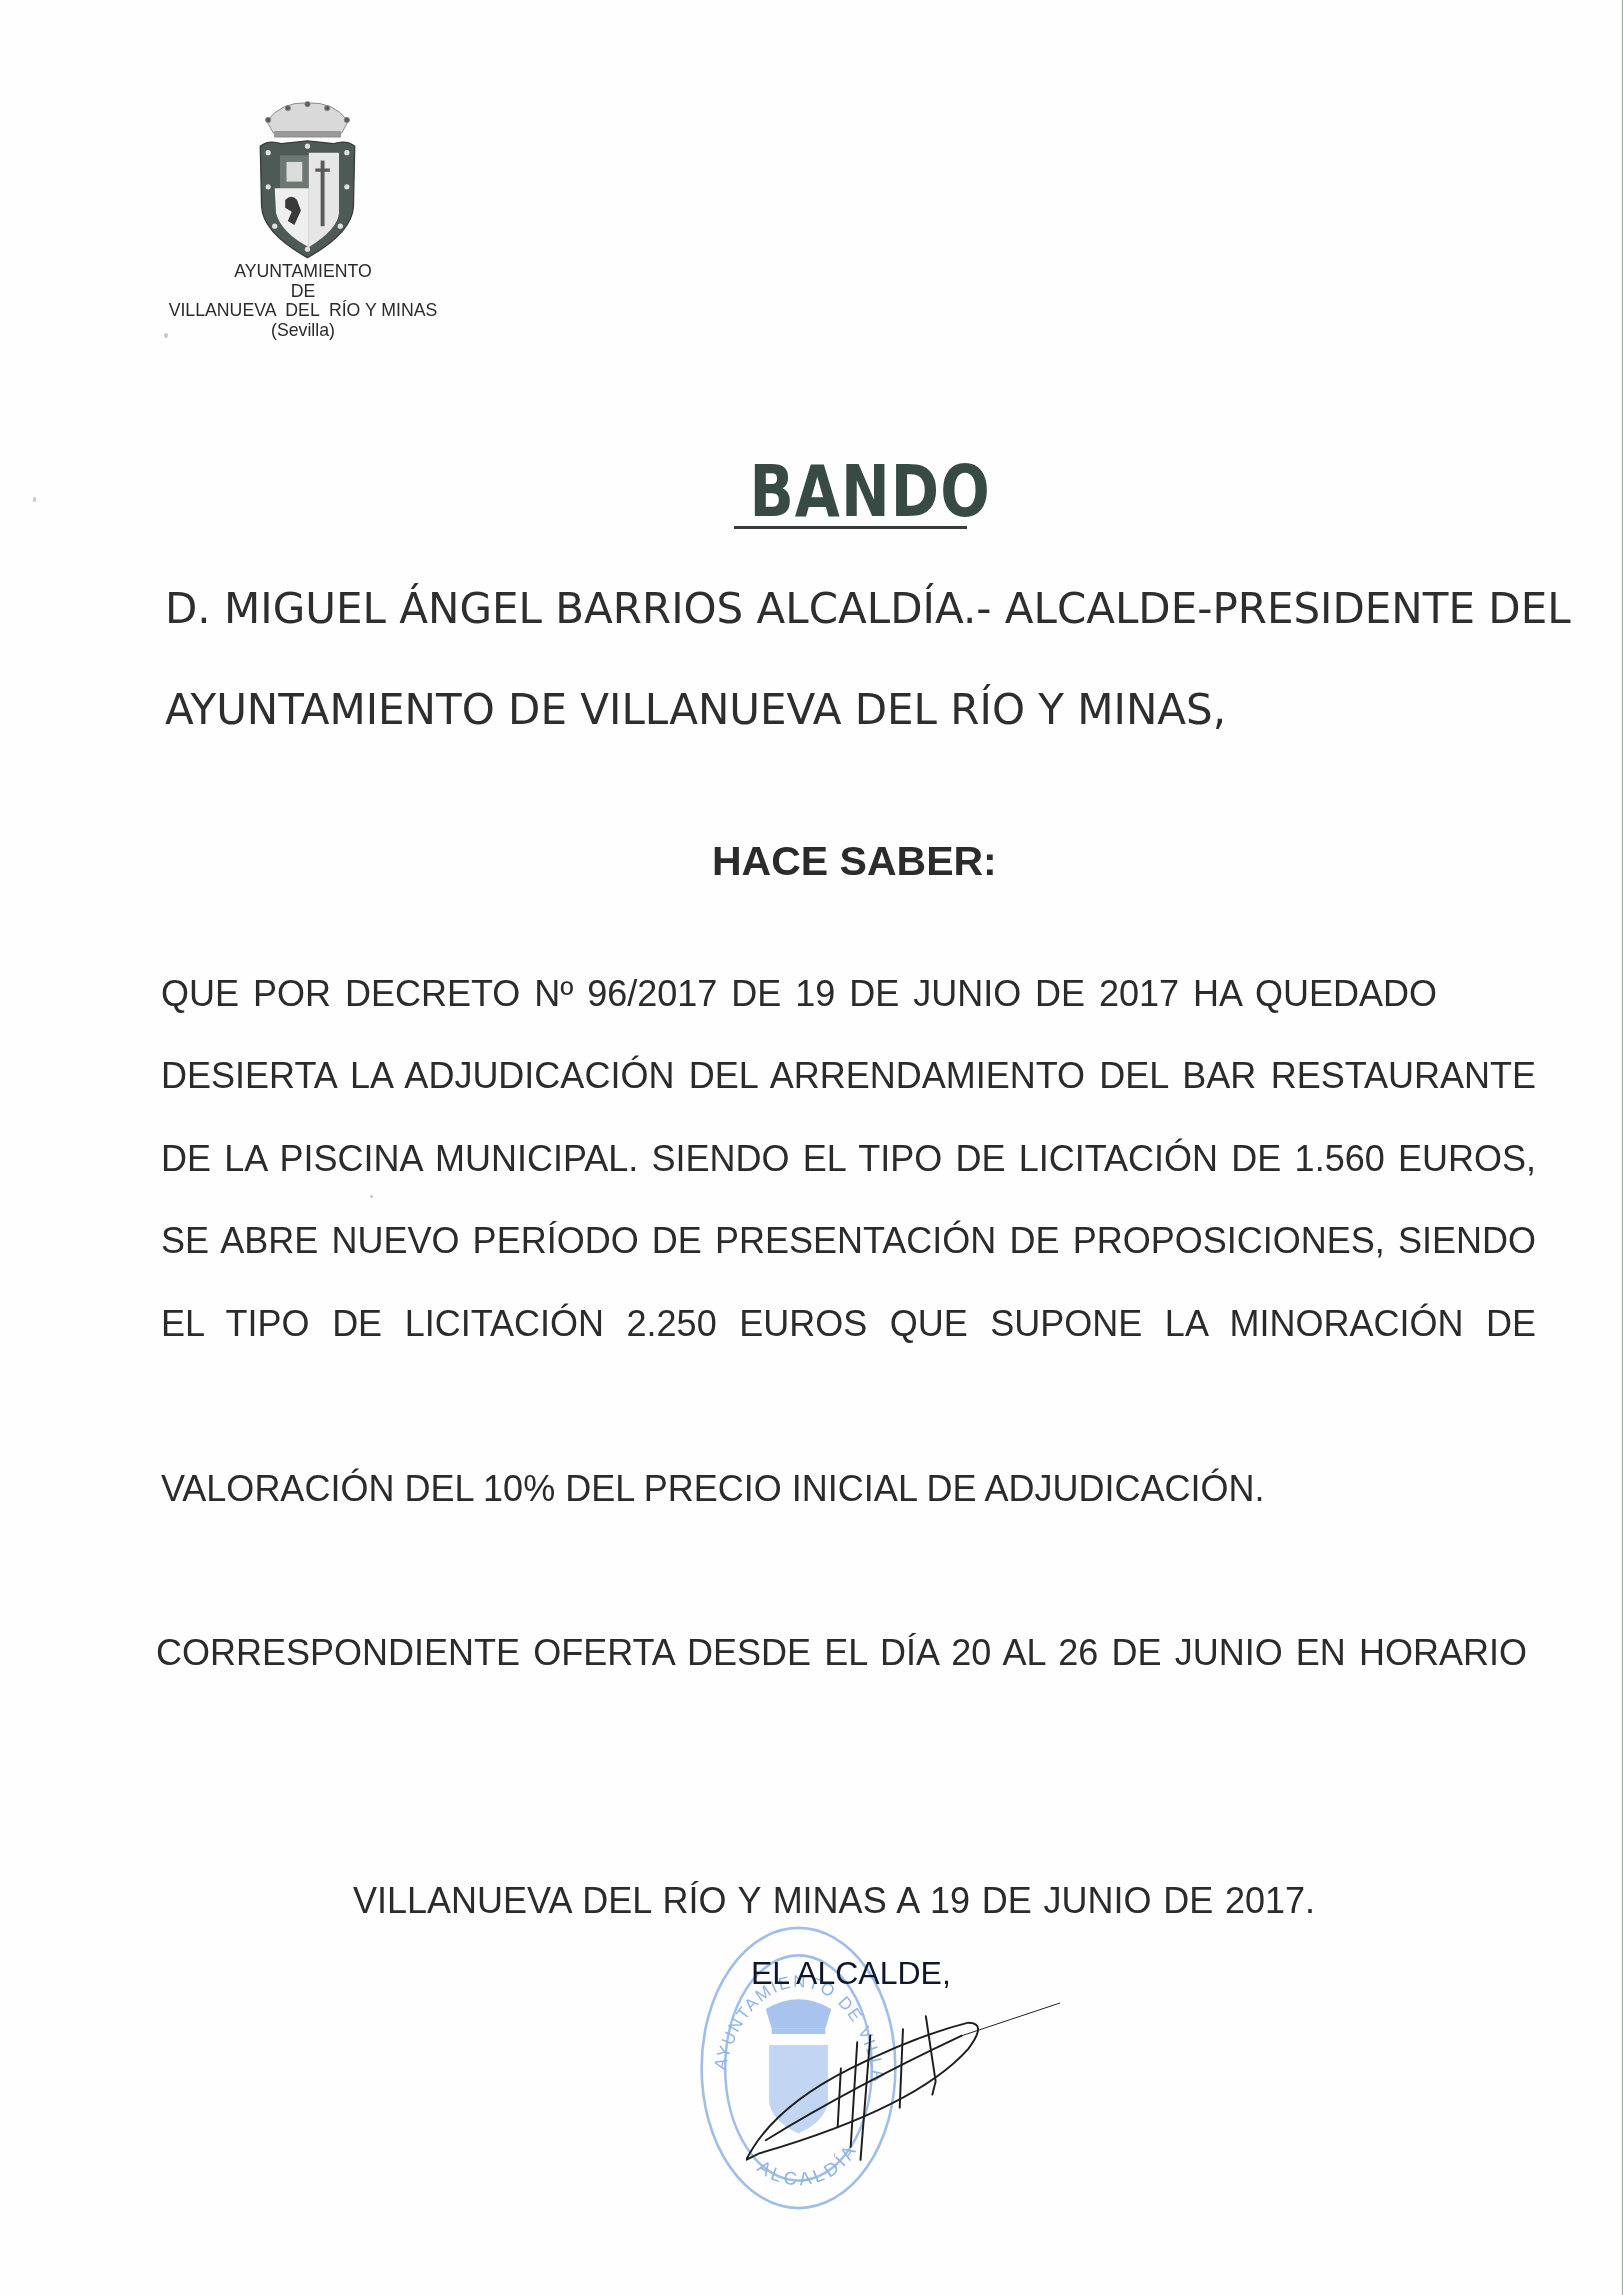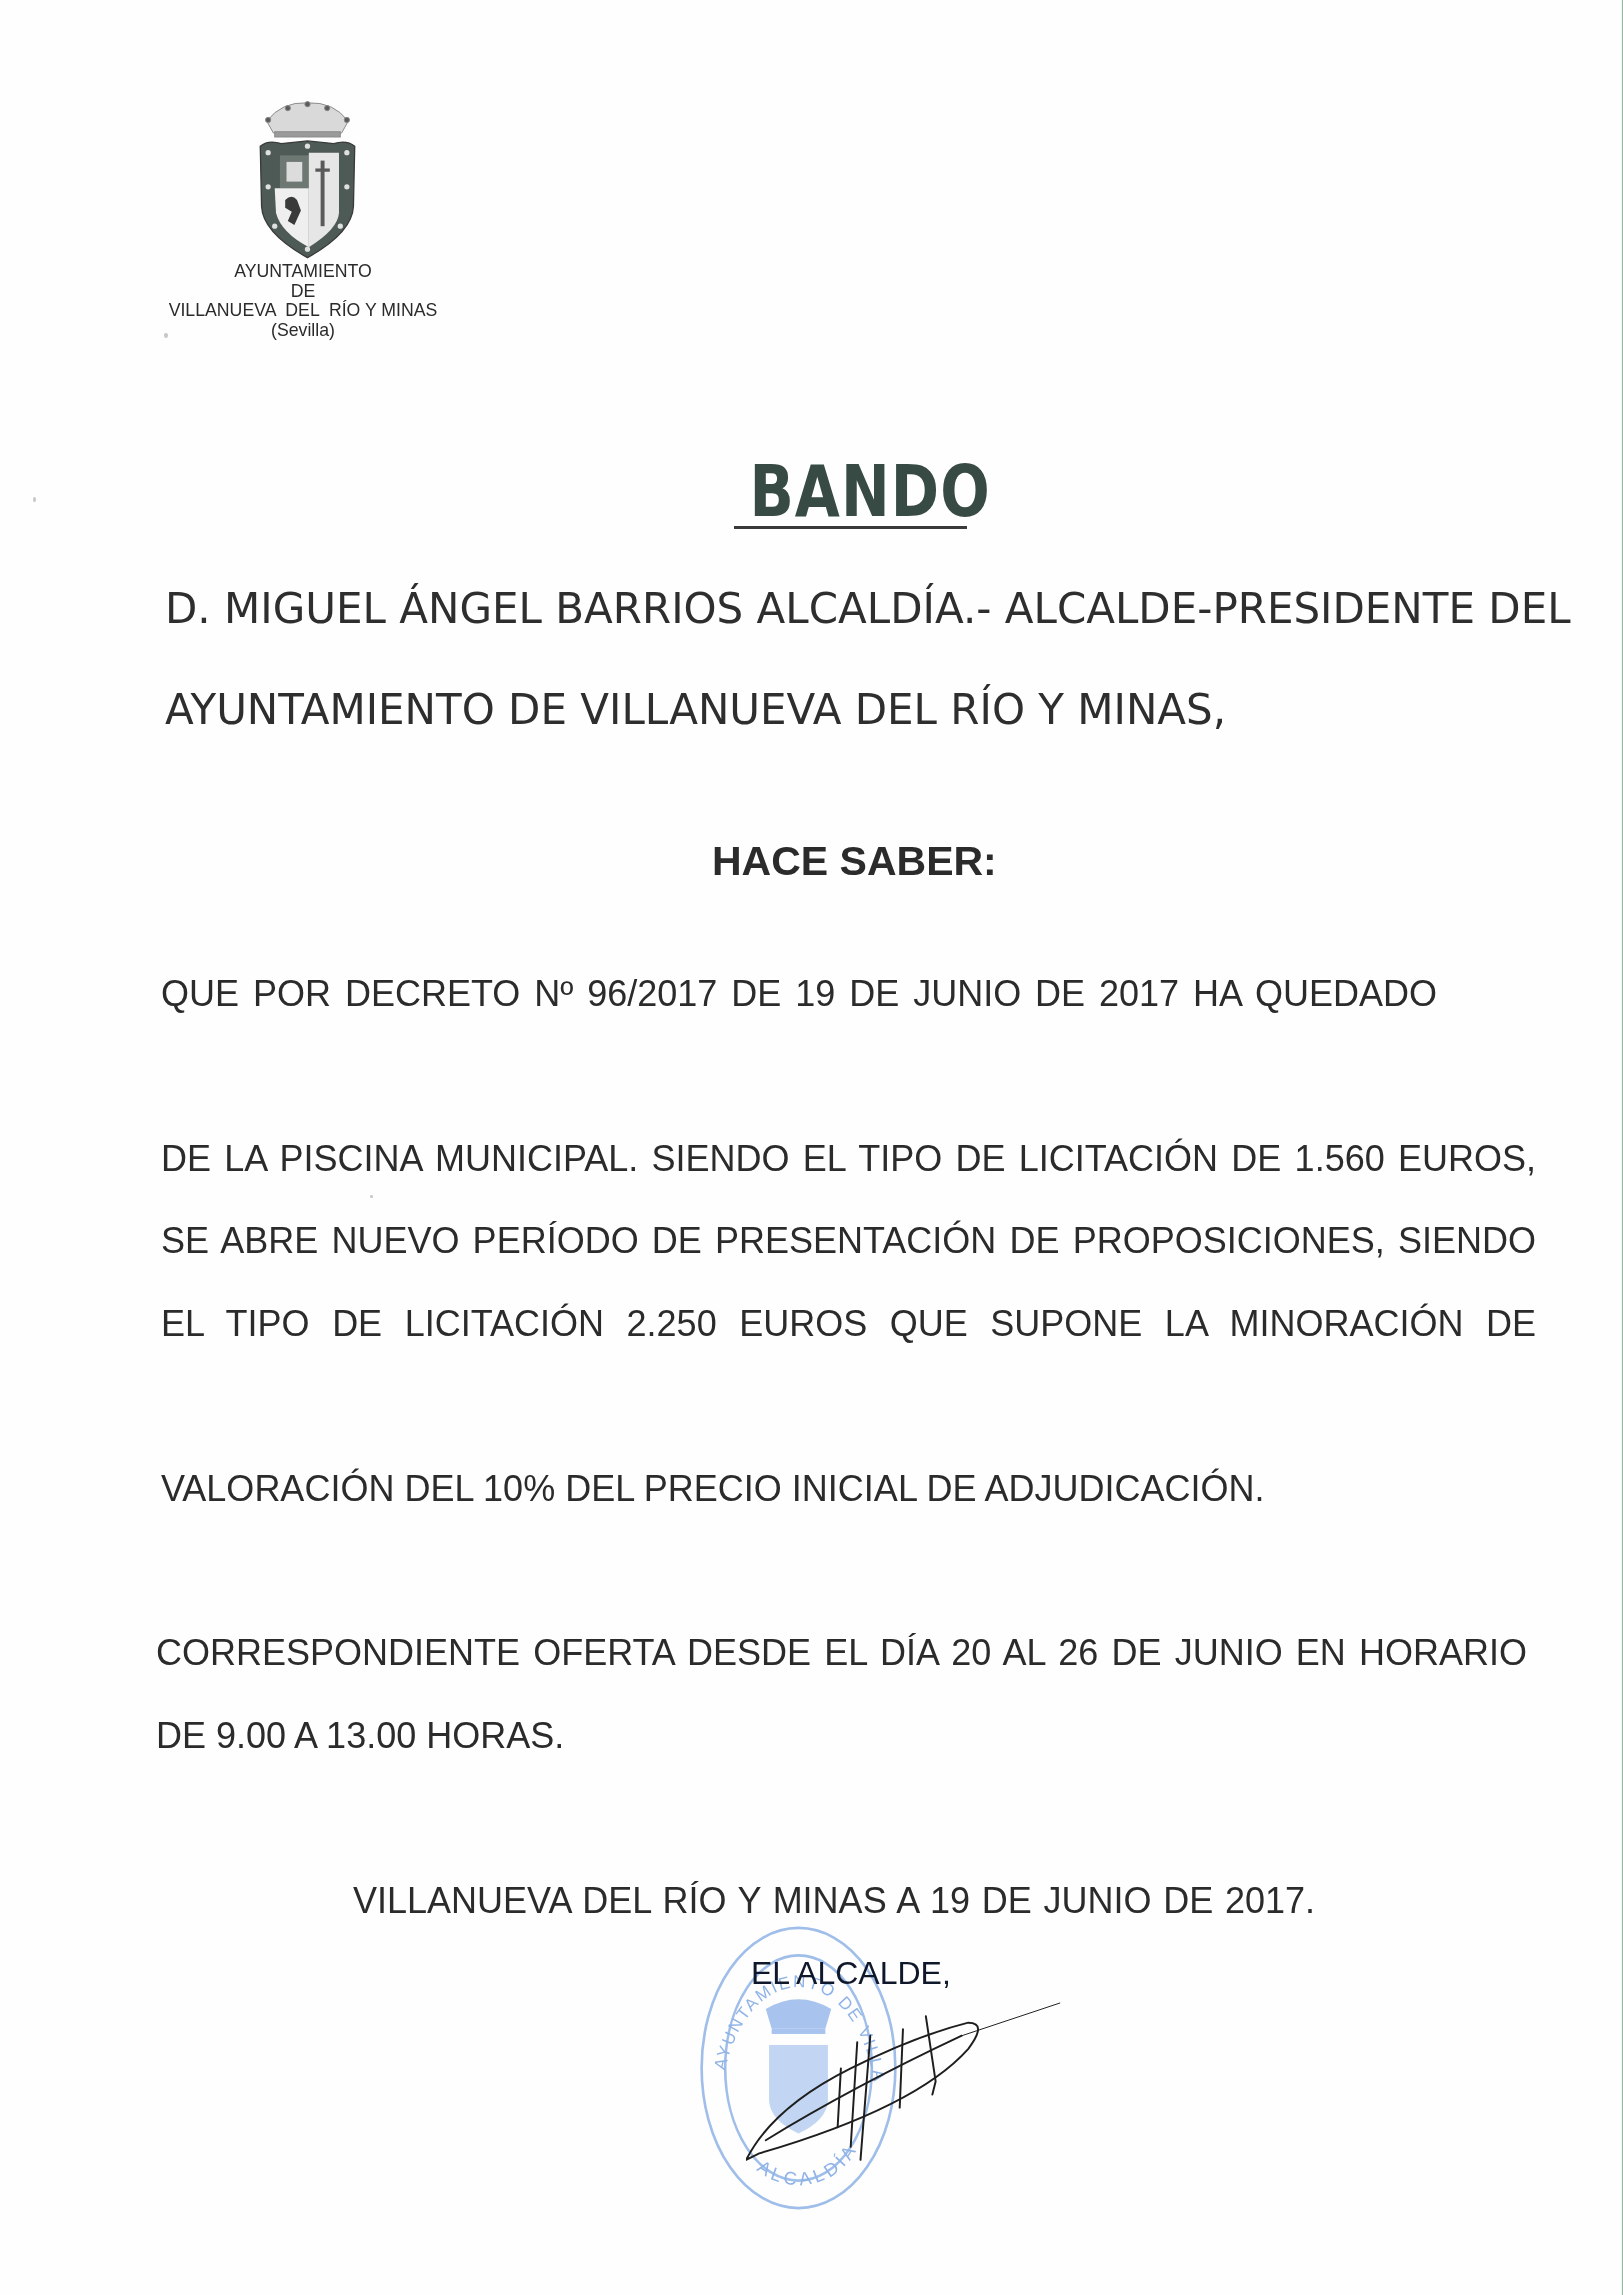--- a/index.html
+++ b/index.html
@@ -98,27 +98,27 @@
 
   <div class="title">BANDO</div>
   <div class="title-underline"></div>
 
   <div class="heading-line justify" style="top:586px;">D. MIGUEL ÁNGEL BARRIOS ALCALDÍA.- ALCALDE-PRESIDENTE DEL</div>
   <div class="heading-line" style="top:687px; width:982px;">AYUNTAMIENTO DE VILLANUEVA DEL RÍO Y MINAS,</div>
 
   <div class="hace-saber">HACE SABER:</div>
 
   <div class="body-line justify" style="top:973px; width:1276px;">QUE POR DECRETO Nº 96/2017 DE 19 DE JUNIO  DE  2017  HA  QUEDADO</div>
+  <div class="body-line justify" style="top:1055px;">DESIERTA LA ADJUDICACIÓN DEL ARRENDAMIENTO DEL BAR RESTAURANTE</div>
   <div class="body-line justify" style="top:1138px;">DE LA PISCINA MUNICIPAL. SIENDO EL TIPO DE LICITACIÓN DE 1.560 EUROS,</div>
   <div class="body-line justify" style="top:1220px;">SE ABRE NUEVO PERÍODO DE PRESENTACIÓN DE PROPOSICIONES, SIENDO</div>
   <div class="body-line justify" style="top:1303px;">EL TIPO DE LICITACIÓN  2.250 EUROS QUE SUPONE  LA MINORACIÓN DE</div>
   <div class="body-line nj" style="top:1468px;">VALORACIÓN DEL 10% DEL PRECIO INICIAL DE ADJUDICACIÓN.</div>
 
   <div class="body-line justify" style="top:1632px; left:156px; width:1371px;">CORRESPONDIENTE OFERTA DESDE EL DÍA 20 AL 26 DE JUNIO EN HORARIO</div>
-  <div class="body-line nj" style="top:1715px; left:156px;">DE 9.00 A 13.00 HORAS.</div>
 
   <div class="date-line">VILLANUEVA DEL RÍO Y MINAS A 19 DE JUNIO DE 2017.</div>
 
   <svg class="stamp" viewBox="0 0 310 440">
     <g fill="none" stroke="#8fb3e6" stroke-width="4" opacity="0.85">
       <ellipse cx="155" cy="220" rx="148" ry="214"></ellipse>
       <ellipse cx="155" cy="220" rx="112" ry="172"></ellipse>
     </g>
     <defs>
       <path id="stampArcTop" d="M40 240 A118 185 0 0 1 270 240"></path>

